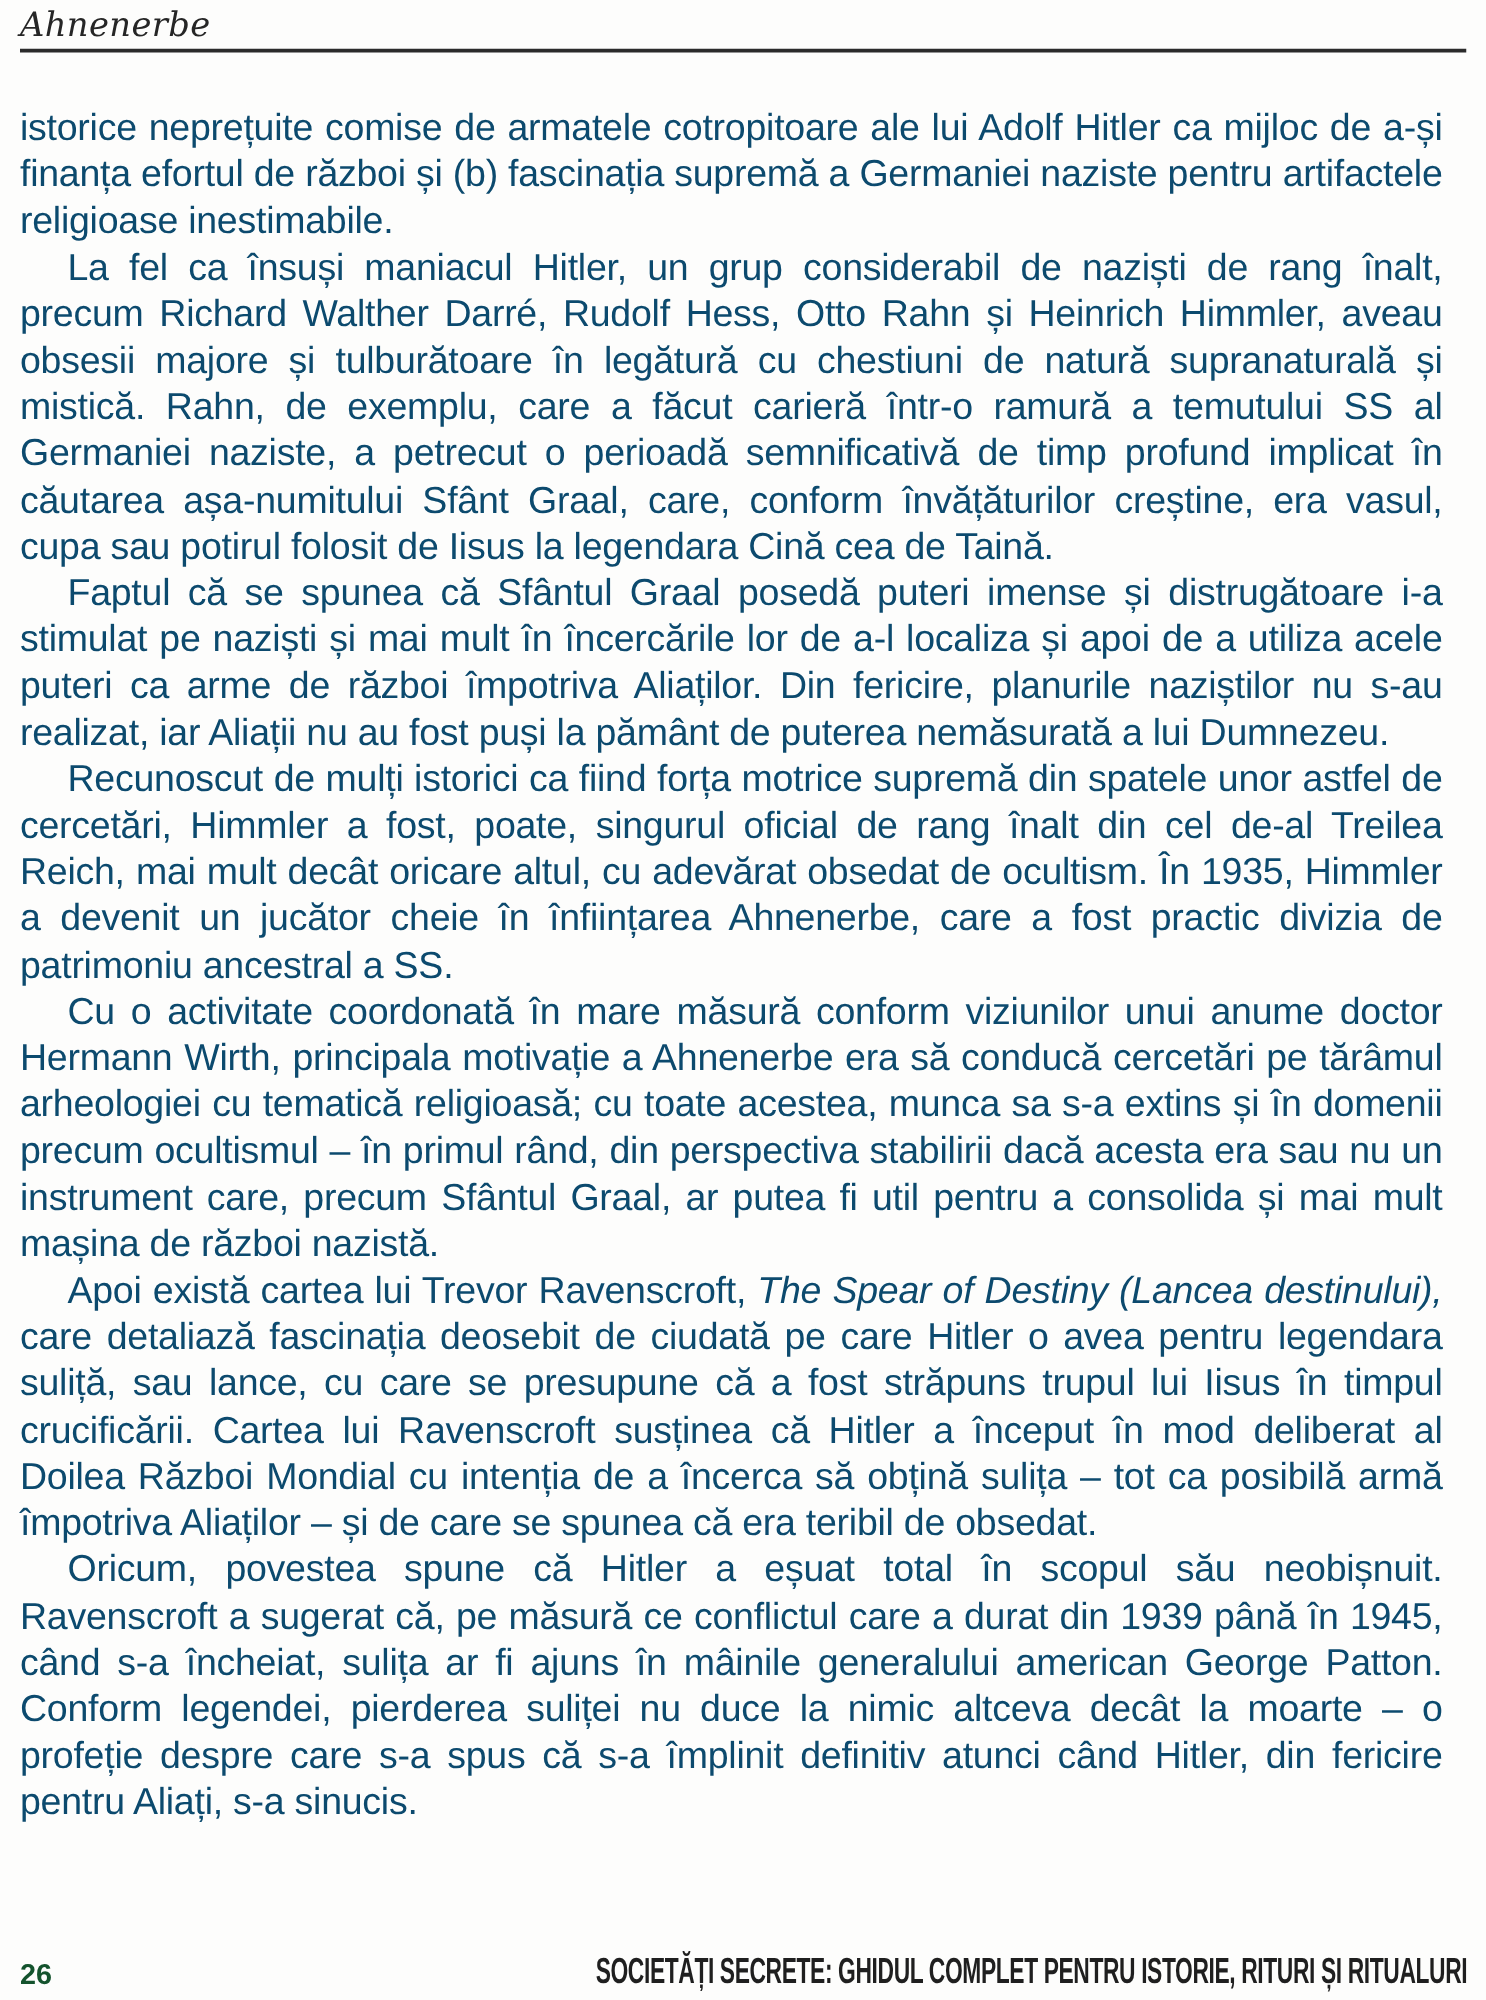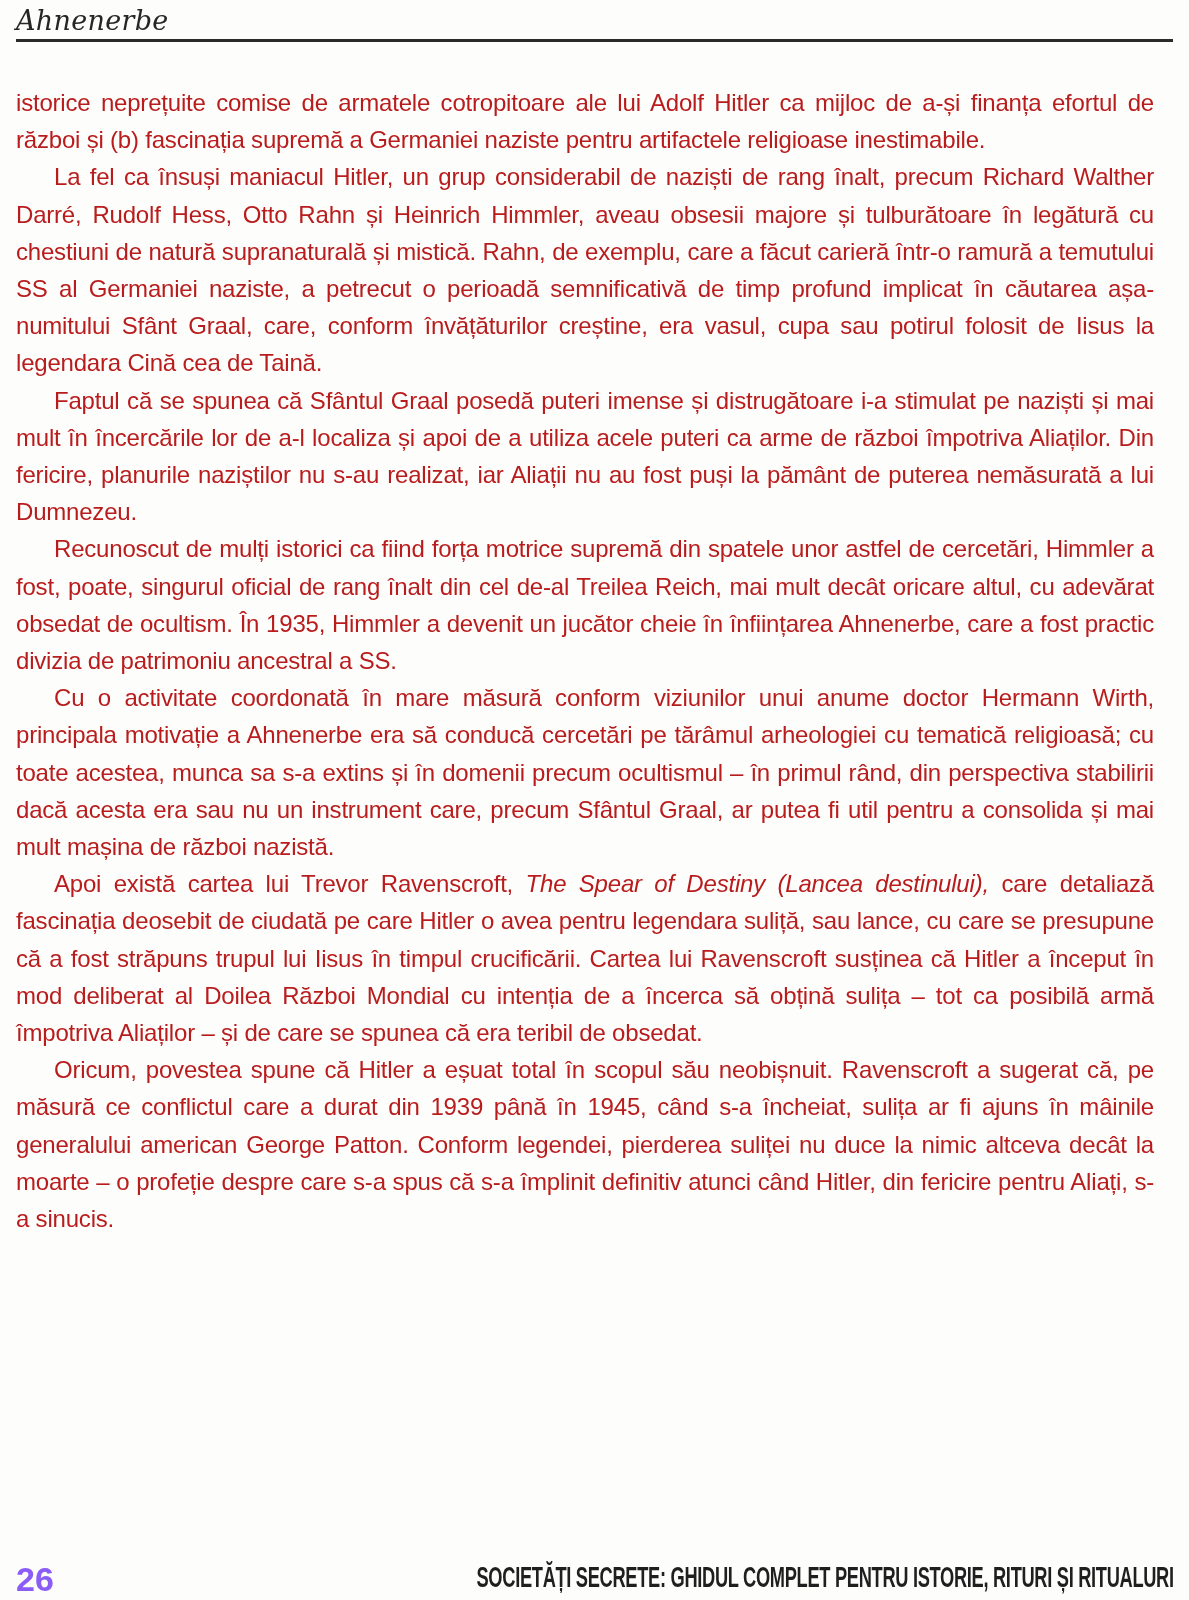--- a/index.html
+++ b/index.html
@@ -38,24 +38,24 @@
     background: #2b2b2b;
     border: none;
   }
   
   .body-text {
     position: absolute;
     top: 84px;
     left: 16px;
     width: 1138px;
     font-family: "Liberation Sans", sans-serif;
-    font-size: 24px;
+    font-size: 30px;
     line-height: 37.2px;
     font-weight: 400;
-    color: #b91c1c;
+    color: #0c4a6e;
     text-align: justify;
     letter-spacing: -0.2px;
   }
   .body-text p {
     margin: 0;
     padding: 0;
   }
   .body-text p.indent {
     text-indent: 38px;
   }
@@ -68,23 +68,23 @@
     right: 15px;
     top: 1560px;
     height: 34px;
   }
   .page-number {
     position: absolute;
     left: 0;
     bottom: 0;
     font-family: "Liberation Sans", sans-serif;
     font-weight: 700;
-    font-size: 34px;
+    font-size: 23px;
     line-height: 30px;
-    color: #8b5cf6;
+    color: #14532d;
   }
   .book-title {
     position: absolute;
     right: 0;
     bottom: 2px;
     font-family: "Liberation Sans", sans-serif;
     font-weight: 700;
     font-size: 29px;
     line-height: 30px;
     color: #1f1f1f;

